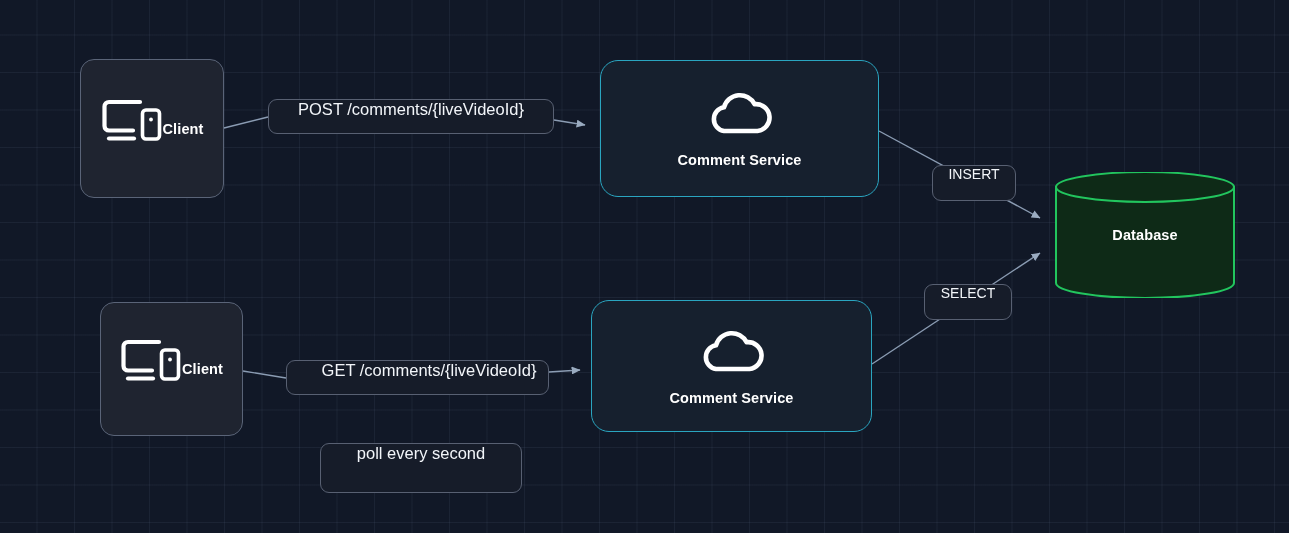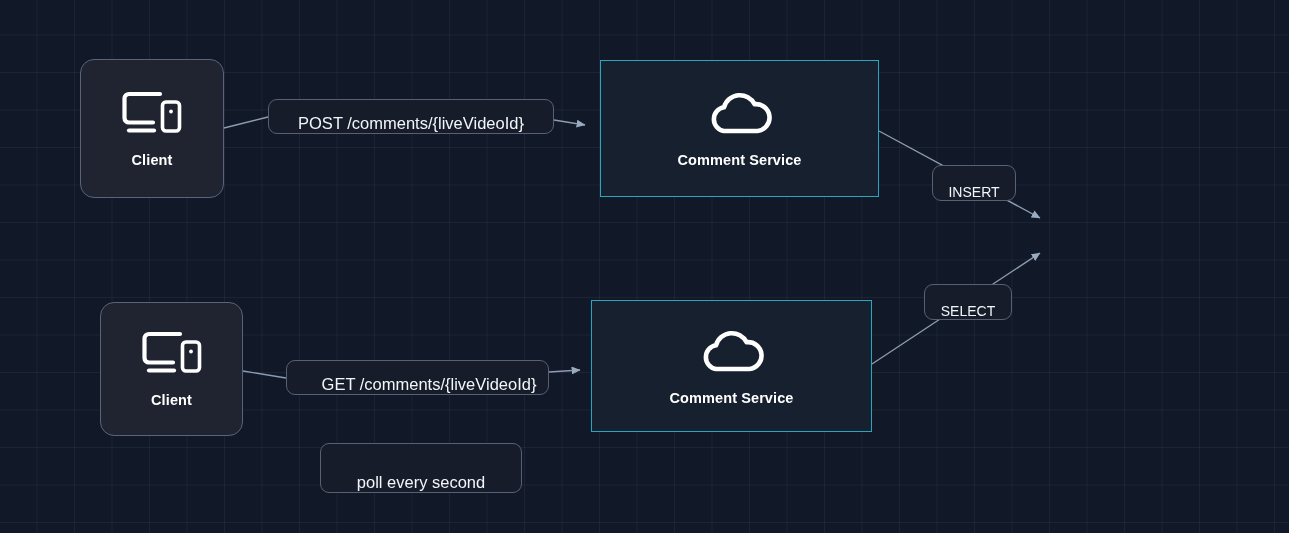--- a/index.html
+++ b/index.html
@@ -31,40 +31,39 @@
   }
 
   
   .node-client {
     position: absolute;
     background: #1f2430;
     border: 1.4px solid #5a6478;
     border-radius: 14px;
     box-sizing: border-box;
     display: flex;
-    flex-direction: column;
     align-items: center;
     justify-content: center;
   }
   .node-client .icon-wrap {
     margin-bottom: 10px;
   }
   .node-client .node-label {
     color: #ffffff;
     font-size: 14.5px;
     font-weight: bold;
     letter-spacing: 0.1px;
   }
 
   
   .node-service {
     position: absolute;
     background: #16202e;
     border: 1.6px solid #2aa5c0;
-    border-radius: 0;
+    border-radius: 18px;
     box-sizing: border-box;
     display: flex;
     flex-direction: column;
     align-items: center;
     justify-content: center;
   }
   .node-service .icon-wrap {
     margin-bottom: 11px;
   }
   .node-service .node-label {
@@ -94,21 +93,21 @@
   }
 
   
   .edge-label {
     position: absolute;
     background: #161c29;
     border: 1.2px solid #586072;
     border-radius: 9px;
     box-sizing: border-box;
     display: flex;
-    align-items: flex-end;
+    align-items: flex-start;
     justify-content: center;
     color: #f2f5f9;
     font-size: 16.5px;
     white-space: nowrap;
     padding: 0 13px;
   }
   .edge-label.small {
     font-size: 14px;
   }
 </style>
@@ -174,20 +173,27 @@
   <div class="node-service" style="left:591px; top:300px; width:281px; height:132px;">
     <span class="icon-wrap">
       <svg width="72" height="48" viewBox="0 0 72 48" xmlns="http://www.w3.org/2000/svg">
         <path d="M20,42 A12,12 0 0 1 20,18.3 A16.5,16.5 0 0 1 50.6,15.2
                  A10.5,10.5 0 0 1 53.5,42 Z" stroke="#ffffff" stroke-width="4.6" fill="none" stroke-linejoin="round" stroke-linecap="round"></path>
       </svg>
     </span>
     <span class="node-label">Comment Service</span>
   </div>
 
+  <div class="node-db" style="left:1054px; top:172px; width:182px; height:126px;">
+    <svg width="182" height="126" viewBox="0 0 182 126" xmlns="http://www.w3.org/2000/svg">
+      <path d="M2,15 L2,111 A89,15 0 0 0 180,111 L180,15 Z" fill="#0e2a17" stroke="#22c55e" stroke-width="2"></path>
+      <ellipse cx="91" cy="15" rx="89" ry="15" fill="#0e2a17" stroke="#22c55e" stroke-width="2"></ellipse>
+    </svg>
+    <span class="db-text">Database</span>
+  </div>
 
   <div class="edge-label" style="left:268px; top:99px; width:286px; height:35px;">
     <span>POST /comments/{liveVideoId}</span>
   </div>
 
 
   <div class="edge-label" style="left:286px; top:360px; width:263px; height:35px;padding-left:36px;">
     <span>GET /comments/{liveVideoId}</span>
   </div>
 

